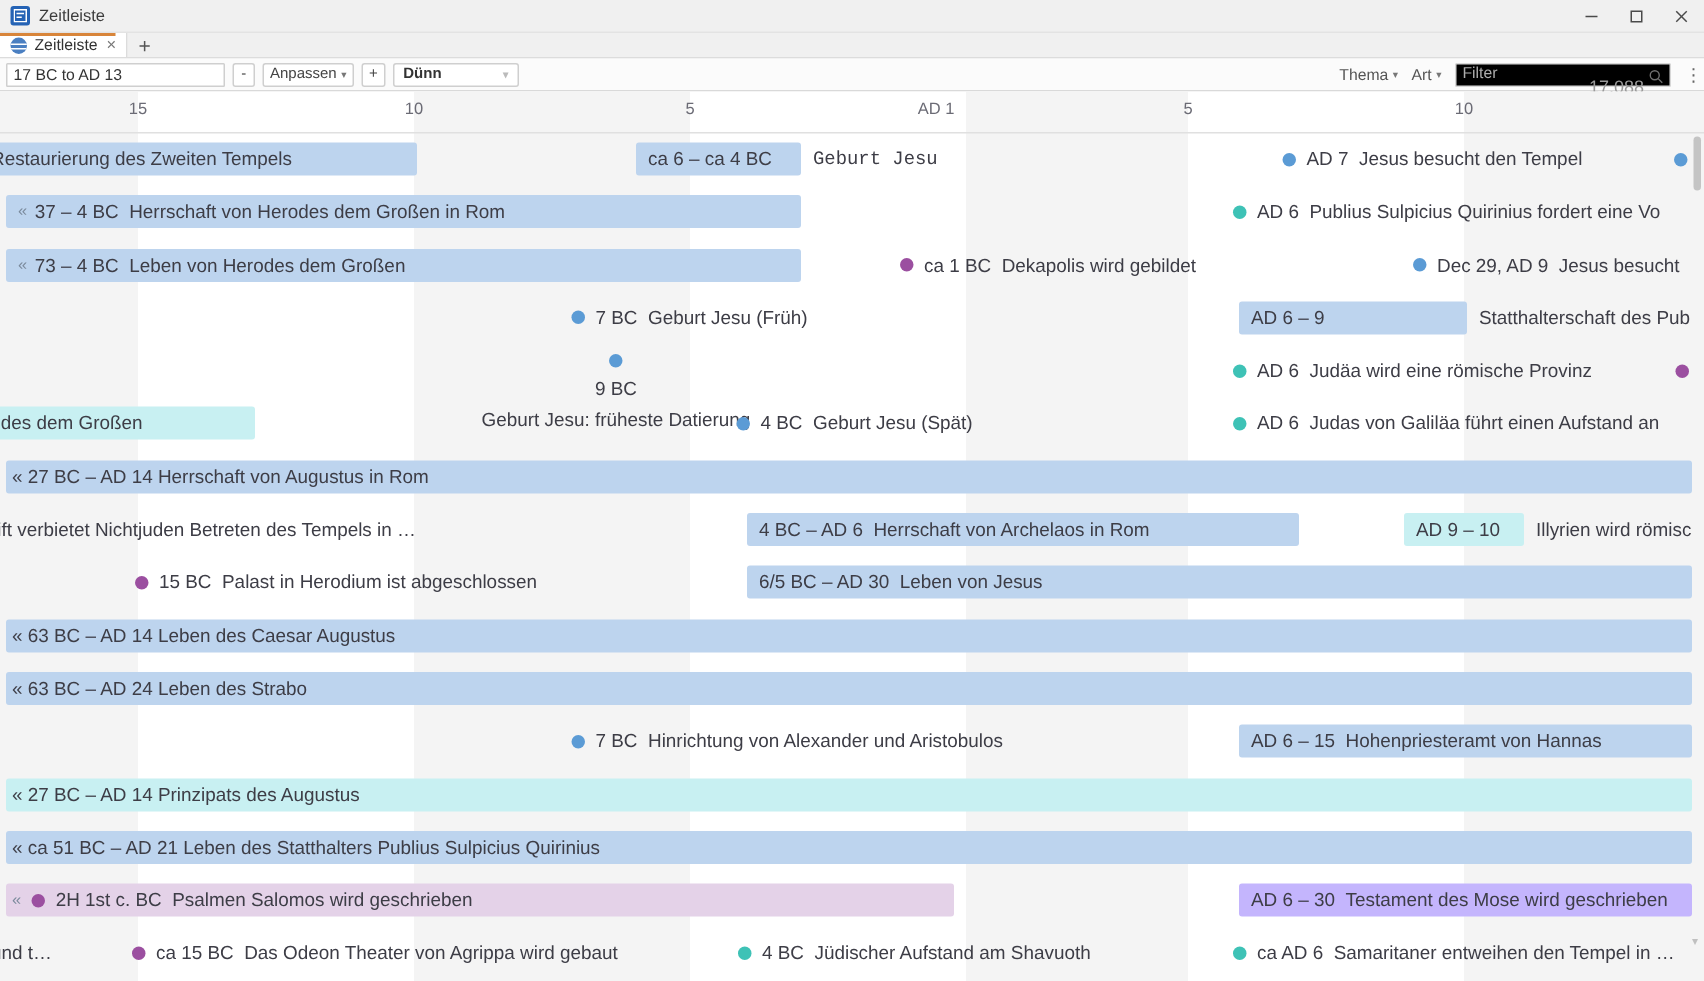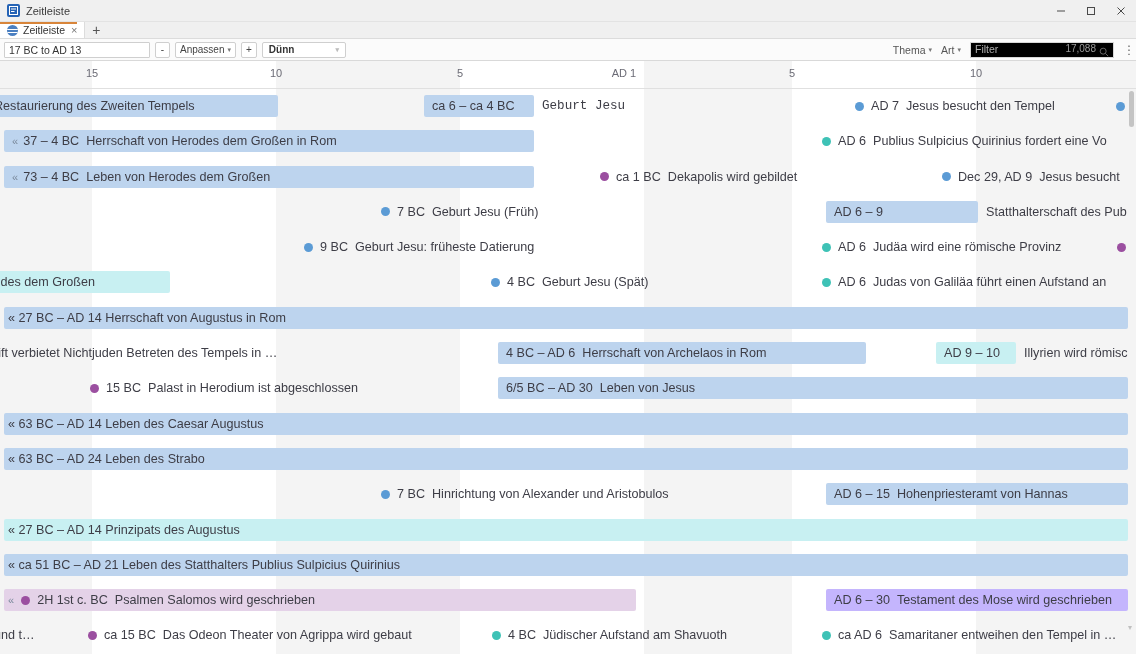--- a/index.html
+++ b/index.html
@@ -145,21 +145,21 @@
     display: flex; 
     padding: 0 4px;
     border-radius: 1px;
     position: relative;
   }
   #filter-placeholder {
     font-size: 10.5px; color: #adadad;
     flex: 1;
   }
   #filter-count {
-    font-size: 10px; color: #999; margin-right: 3px;
+    font-size: 12px; color: #999; margin-right: 3px; margin-top: 8px;
   }
   #overflow-menu {
     font-size: 12px; color: #666; line-height: 1;
     letter-spacing: 0; width: 10px; text-align: center;
   }
 
   
   #timeline {
     position: relative;
     width: 1136px;
@@ -430,21 +430,21 @@
           <span class="dot blue"></span>
           <span class="when">7 BC</span>
           <span class="what">Geburt Jesu (Früh)</span>
         </div>
         <div class="bar blue" style="left: 826px; width: 152px;">
           <span class="when">AD 6 – 9</span>
         </div>
         <div class="caption" style="left: 986px;">Statthalterschaft des Pub</div>
       </div>
       <div class="row">
-        <div class="point" style="left: 304px;">
+        <div class="point" style="left: 321px; flex-direction: column;">
           <span class="dot blue"></span>
           <span class="when">9 BC</span>
           <span class="what">Geburt Jesu: früheste Datierung</span>
         </div>
         <div class="point" style="left: 822px;">
           <span class="dot teal"></span>
           <span class="when">AD 6</span>
           <span class="what">Judäa wird eine römische Provinz</span>
         </div>
         <div class="point" style="left: 1117px;">

